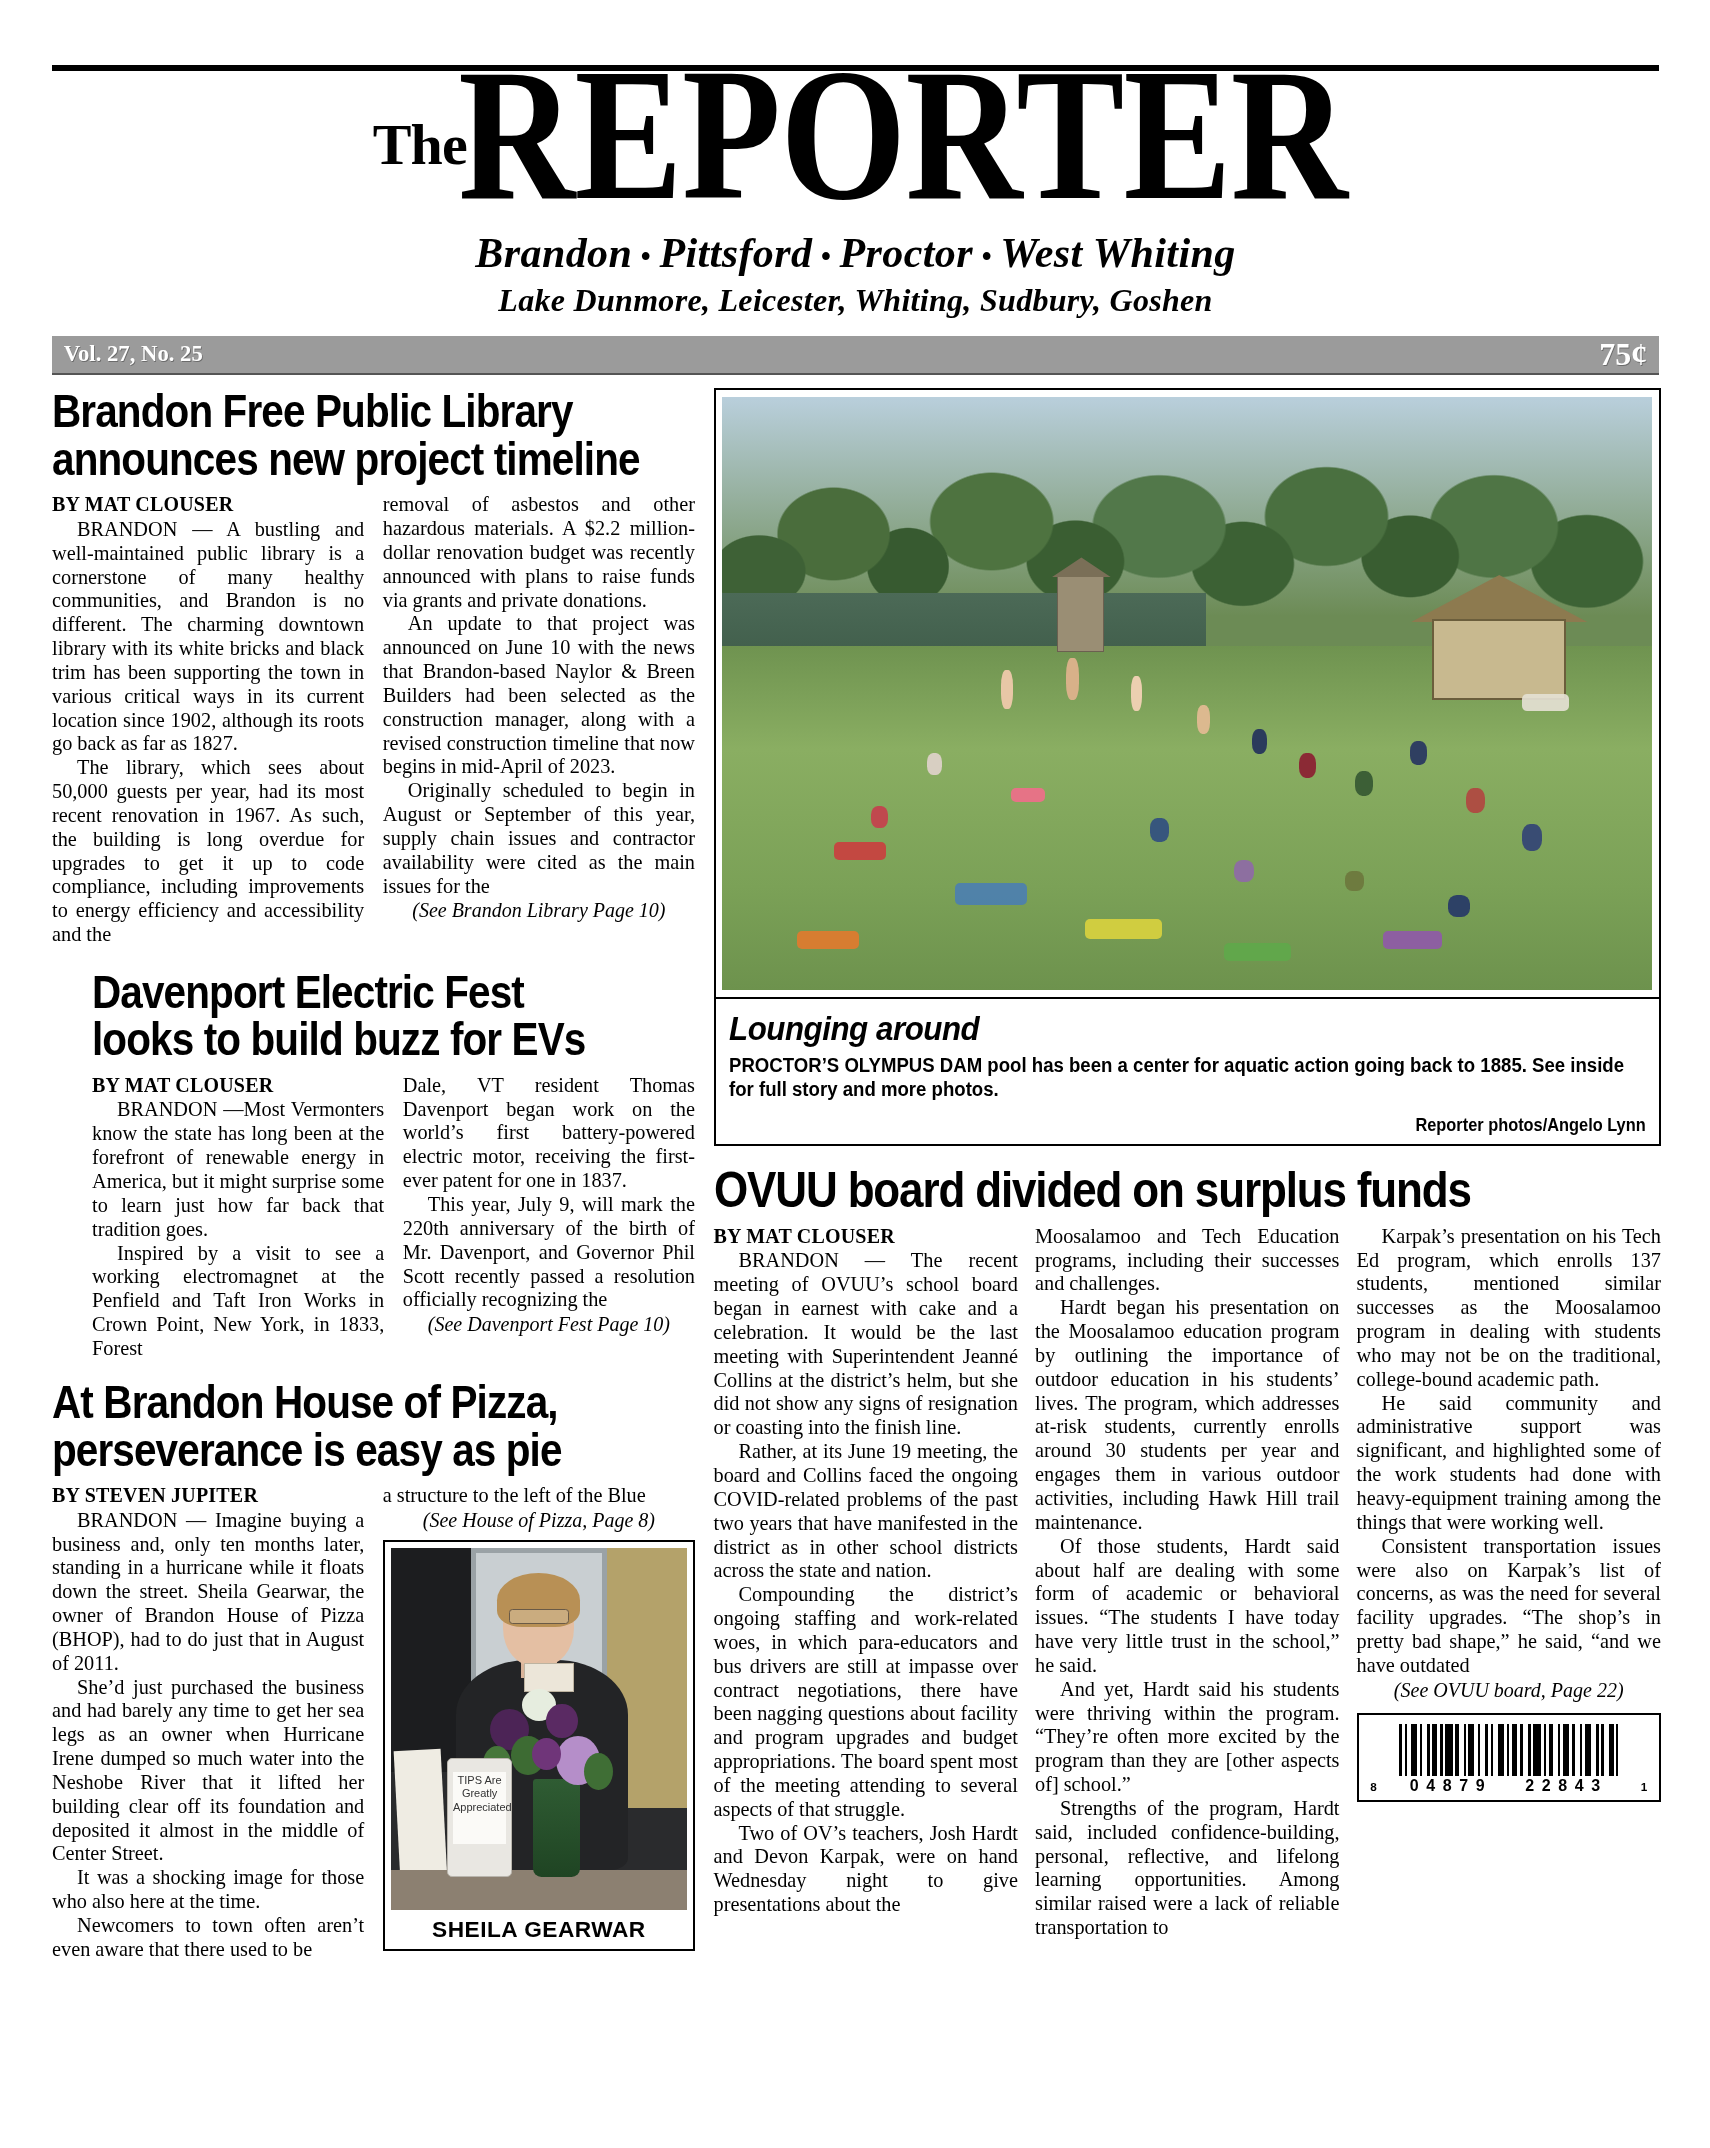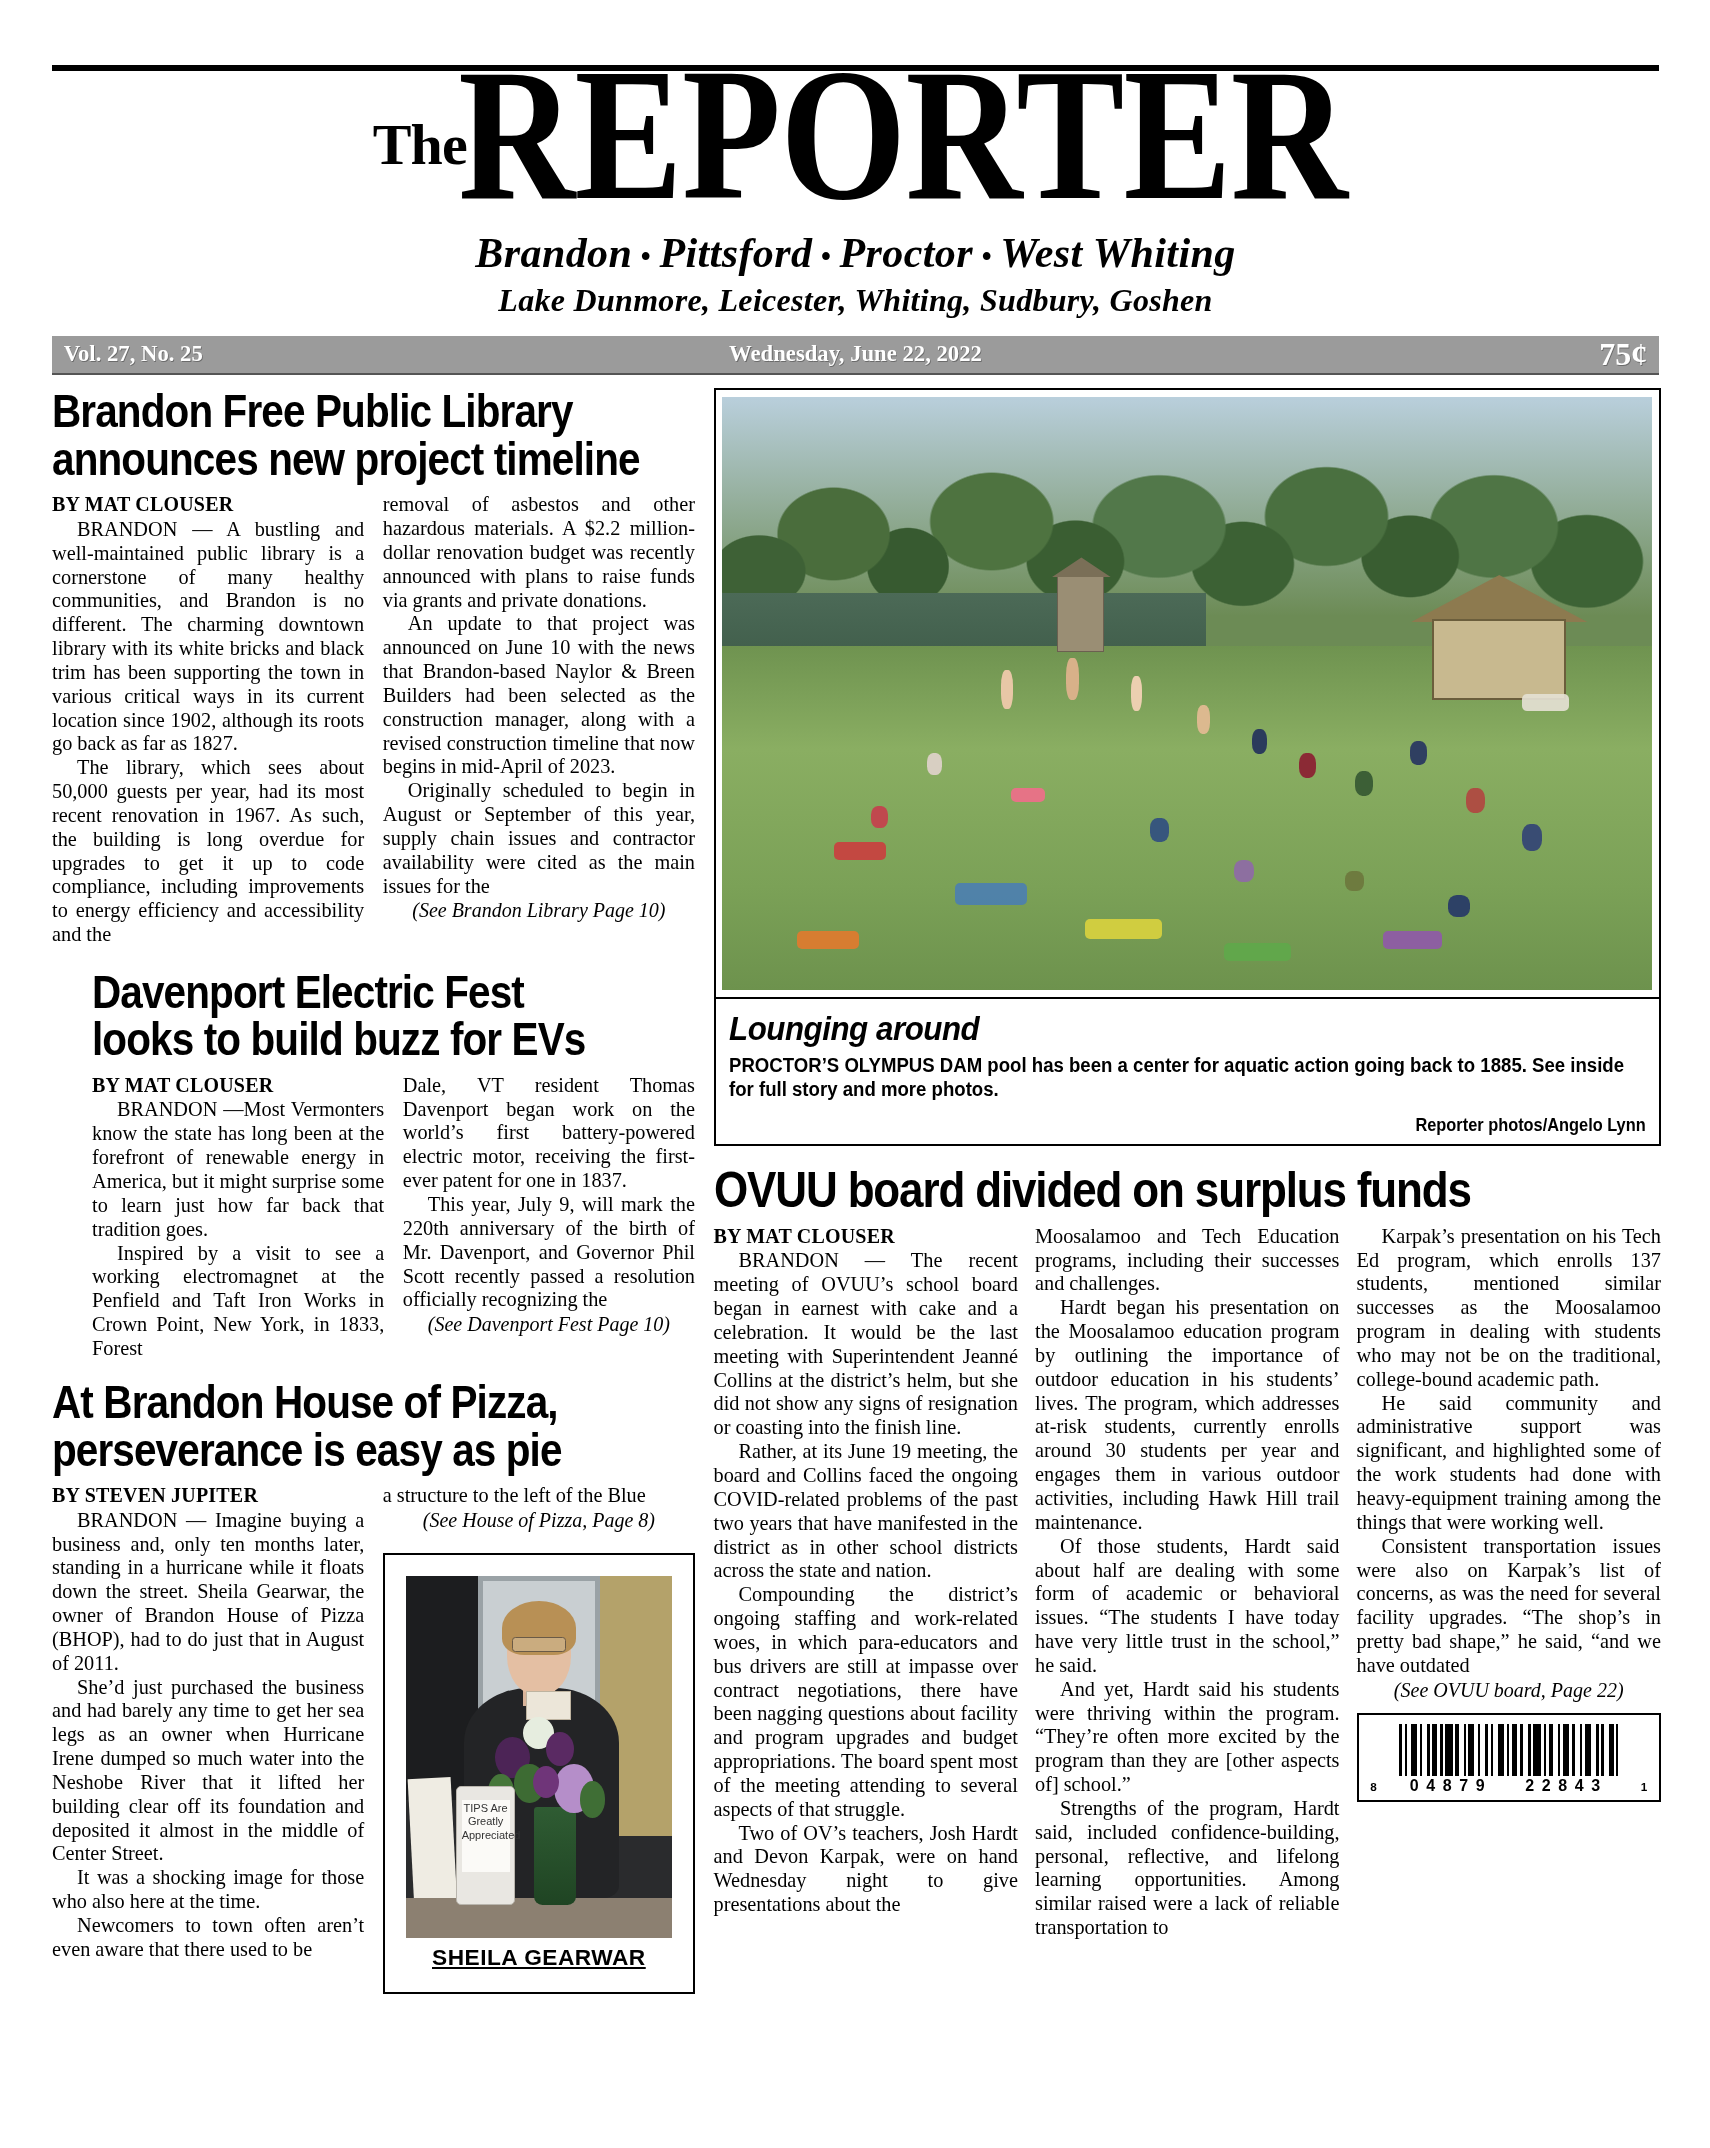--- a/index.html
+++ b/index.html
@@ -210,21 +210,21 @@
     margin-top: 5px;
     transform: scaleX(0.93); transform-origin:left center; width:108%;
   }
   .cap-credit {
     font-family:"Liberation Sans", sans-serif;
     font-weight:700; font-size:17.6px; text-align:right; margin-top: 13.4px;
     transform: scaleX(0.93); transform-origin:right center;
   }
 
   
-  .sheila-box { border:2.5px solid #000; padding:21px; margin-top:21px;text-decoration:underline; }
+  .sheila-box { border:2.5px solid #000; padding:6px; margin-top:8px; }
   .sheila-img {
     width:100%; height: 362px; position:relative; overflow:hidden;
     background:#2a2b2d;
   }
   .sh-bgL { position:absolute; left:0; top:0; width:27%; height:62%; background:#1c1d1f; }
   .sh-win { position:absolute; left:27%; top:0; width:46%; height:58%; background:#c9cfd2; }
   .sh-winframe{ position:absolute; left:27%; top:0; width:46%; height:58%; border:5px solid #9aa2a6; }
   .sh-bgR { position:absolute; right:0; top:0; width:27%; height:72%; background:#b4a26a; }
   .sh-torso {
     position:absolute; left:22%; top:31%; width:58%; height:58%;
@@ -291,21 +291,20 @@
       <span class="mast-the">The</span><span class="mast-reporter">REPORTER</span>
     </div>
     <div class="mast-towns">
       <span>Brandon</span><span class="mast-dot">•</span><span>Pittsford</span><span class="mast-dot">•</span><span>Proctor</span><span class="mast-dot">•</span><span>West Whiting</span>
     </div>
     <div class="mast-villages">Lake Dunmore, Leicester, Whiting, Sudbury, Goshen</div>
   </div>
 
   <div class="folio">
     <div class="folio-left">Vol. 27, No. 25</div>
-    <div class="folio-center">Wednesday, June 22,  2022</div>
     <div class="folio-right">75¢</div>
   </div>
 
   <div class="body-grid">
 
     <div class="left-stack">
 
       <div>
         <div class="hl-sans hl-a">Brandon Free Public Library</div>
         <div class="hl-sans hl-a">announces new project timeline</div>

